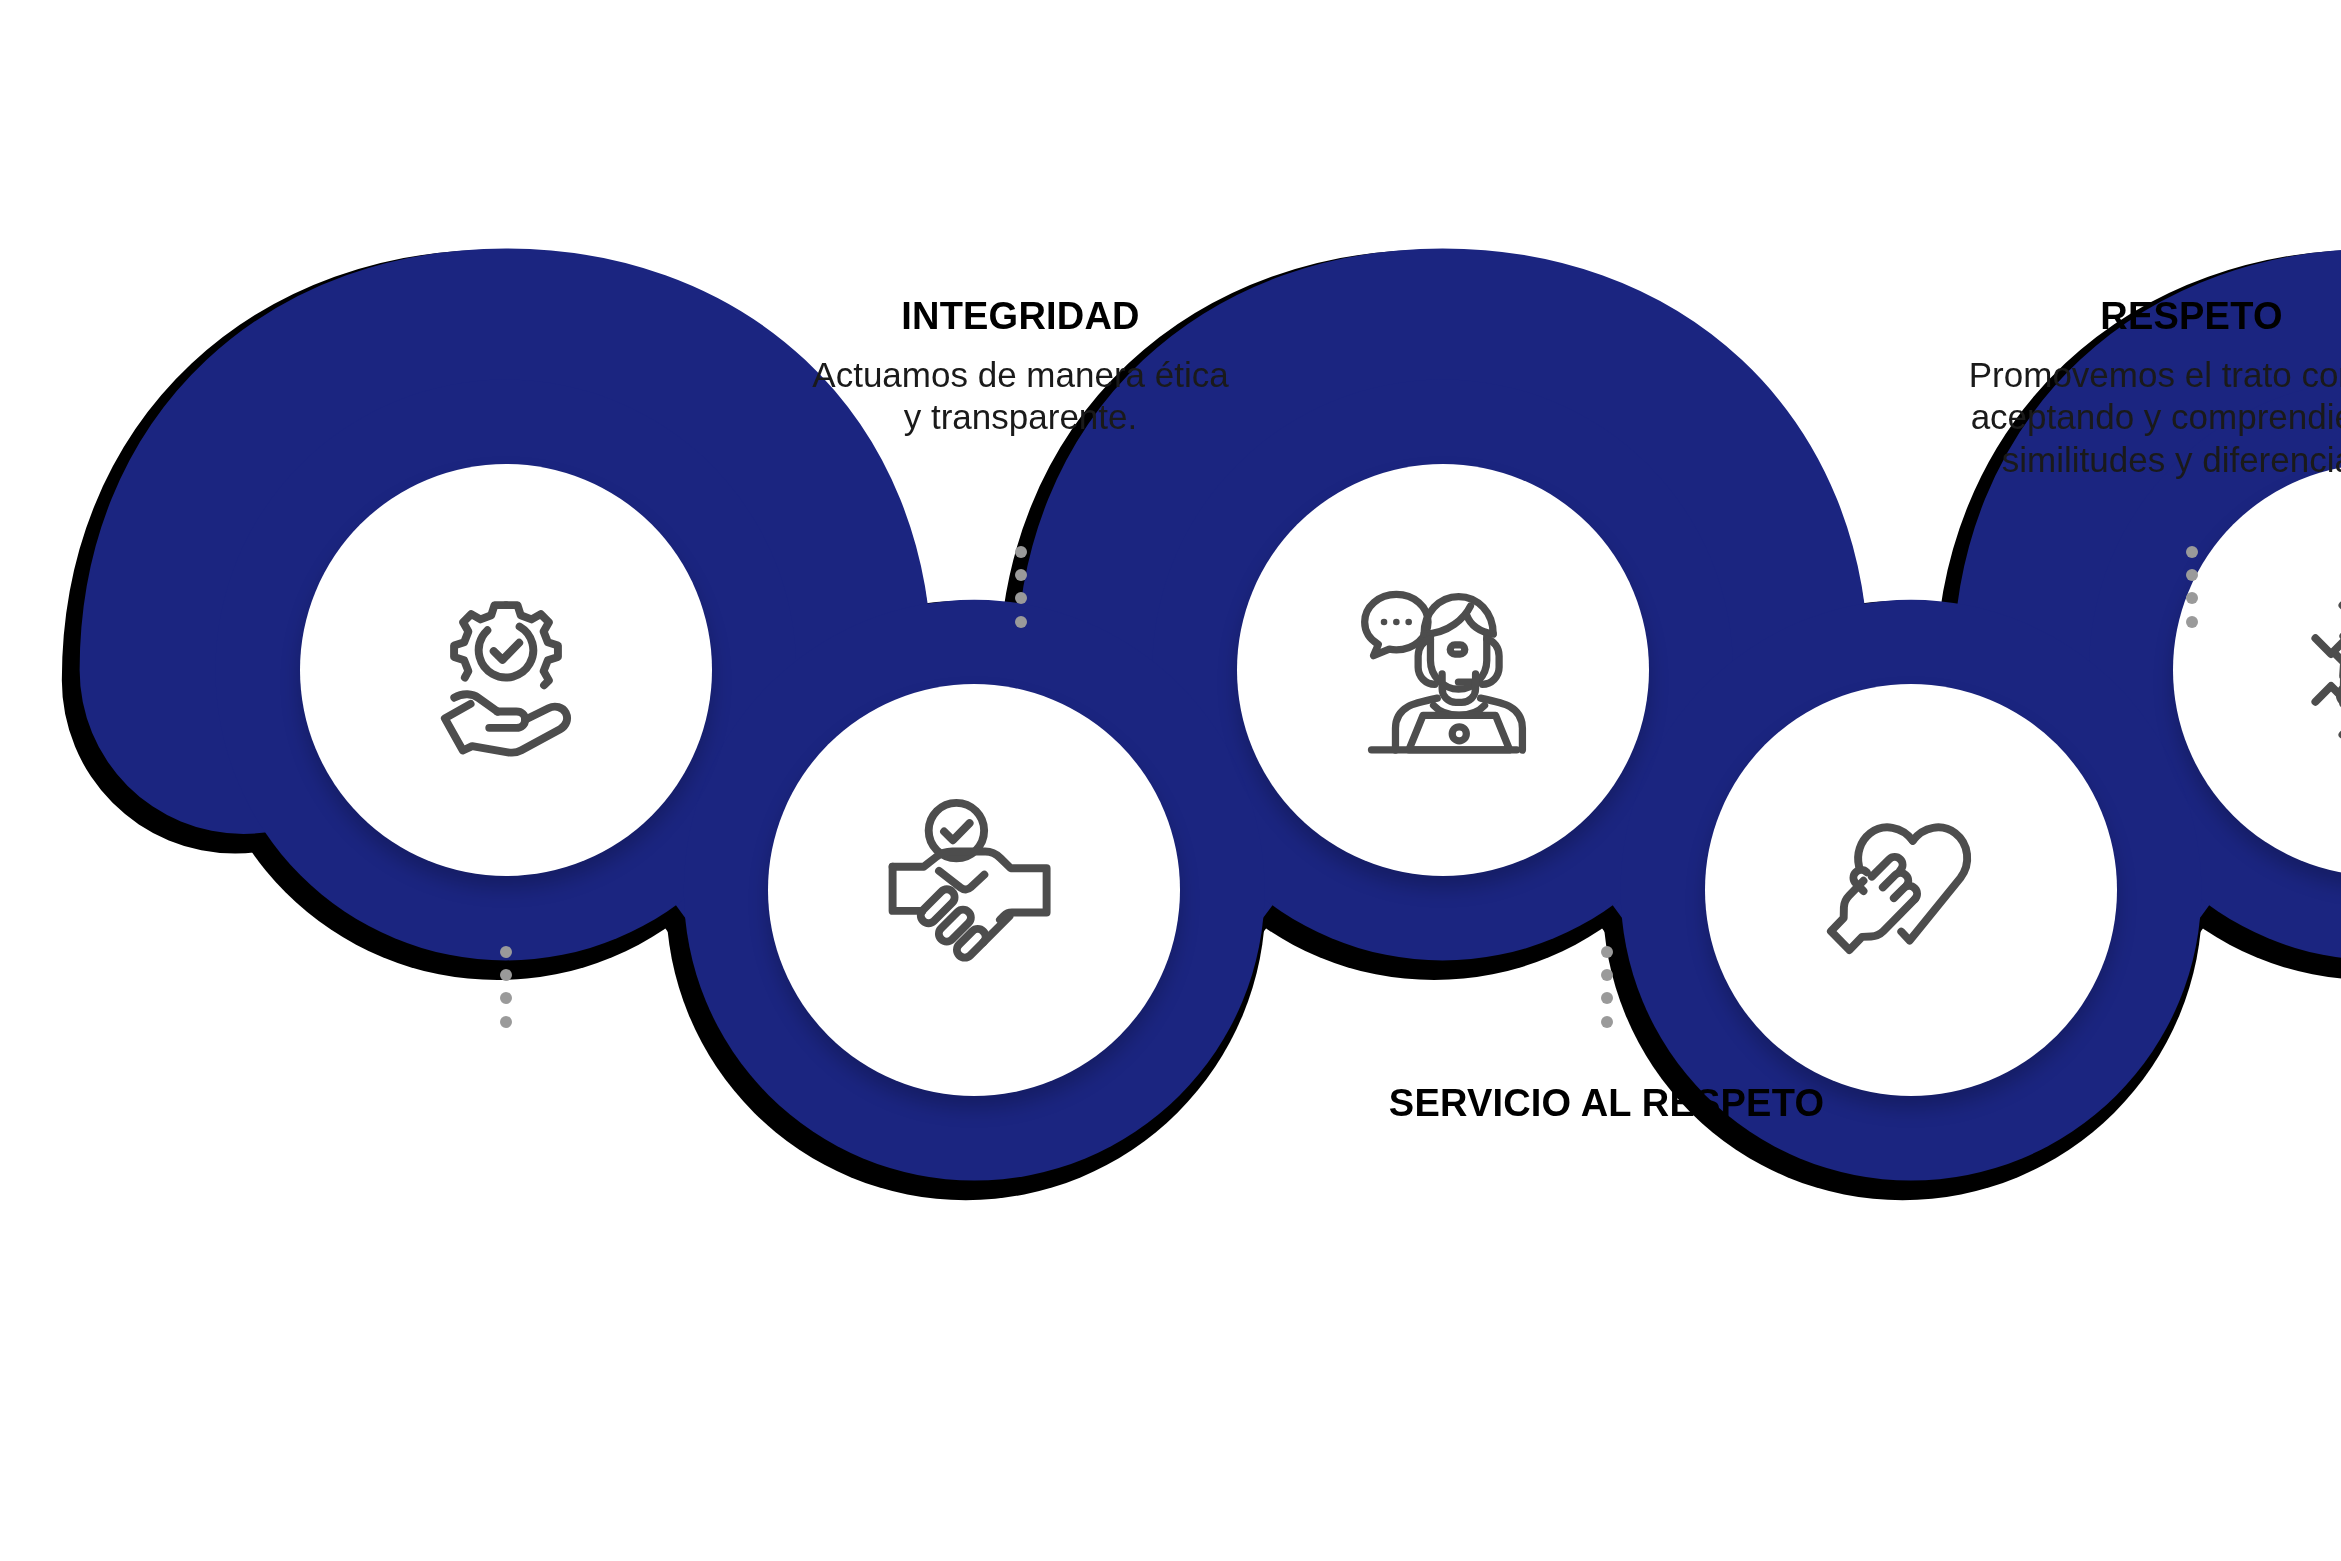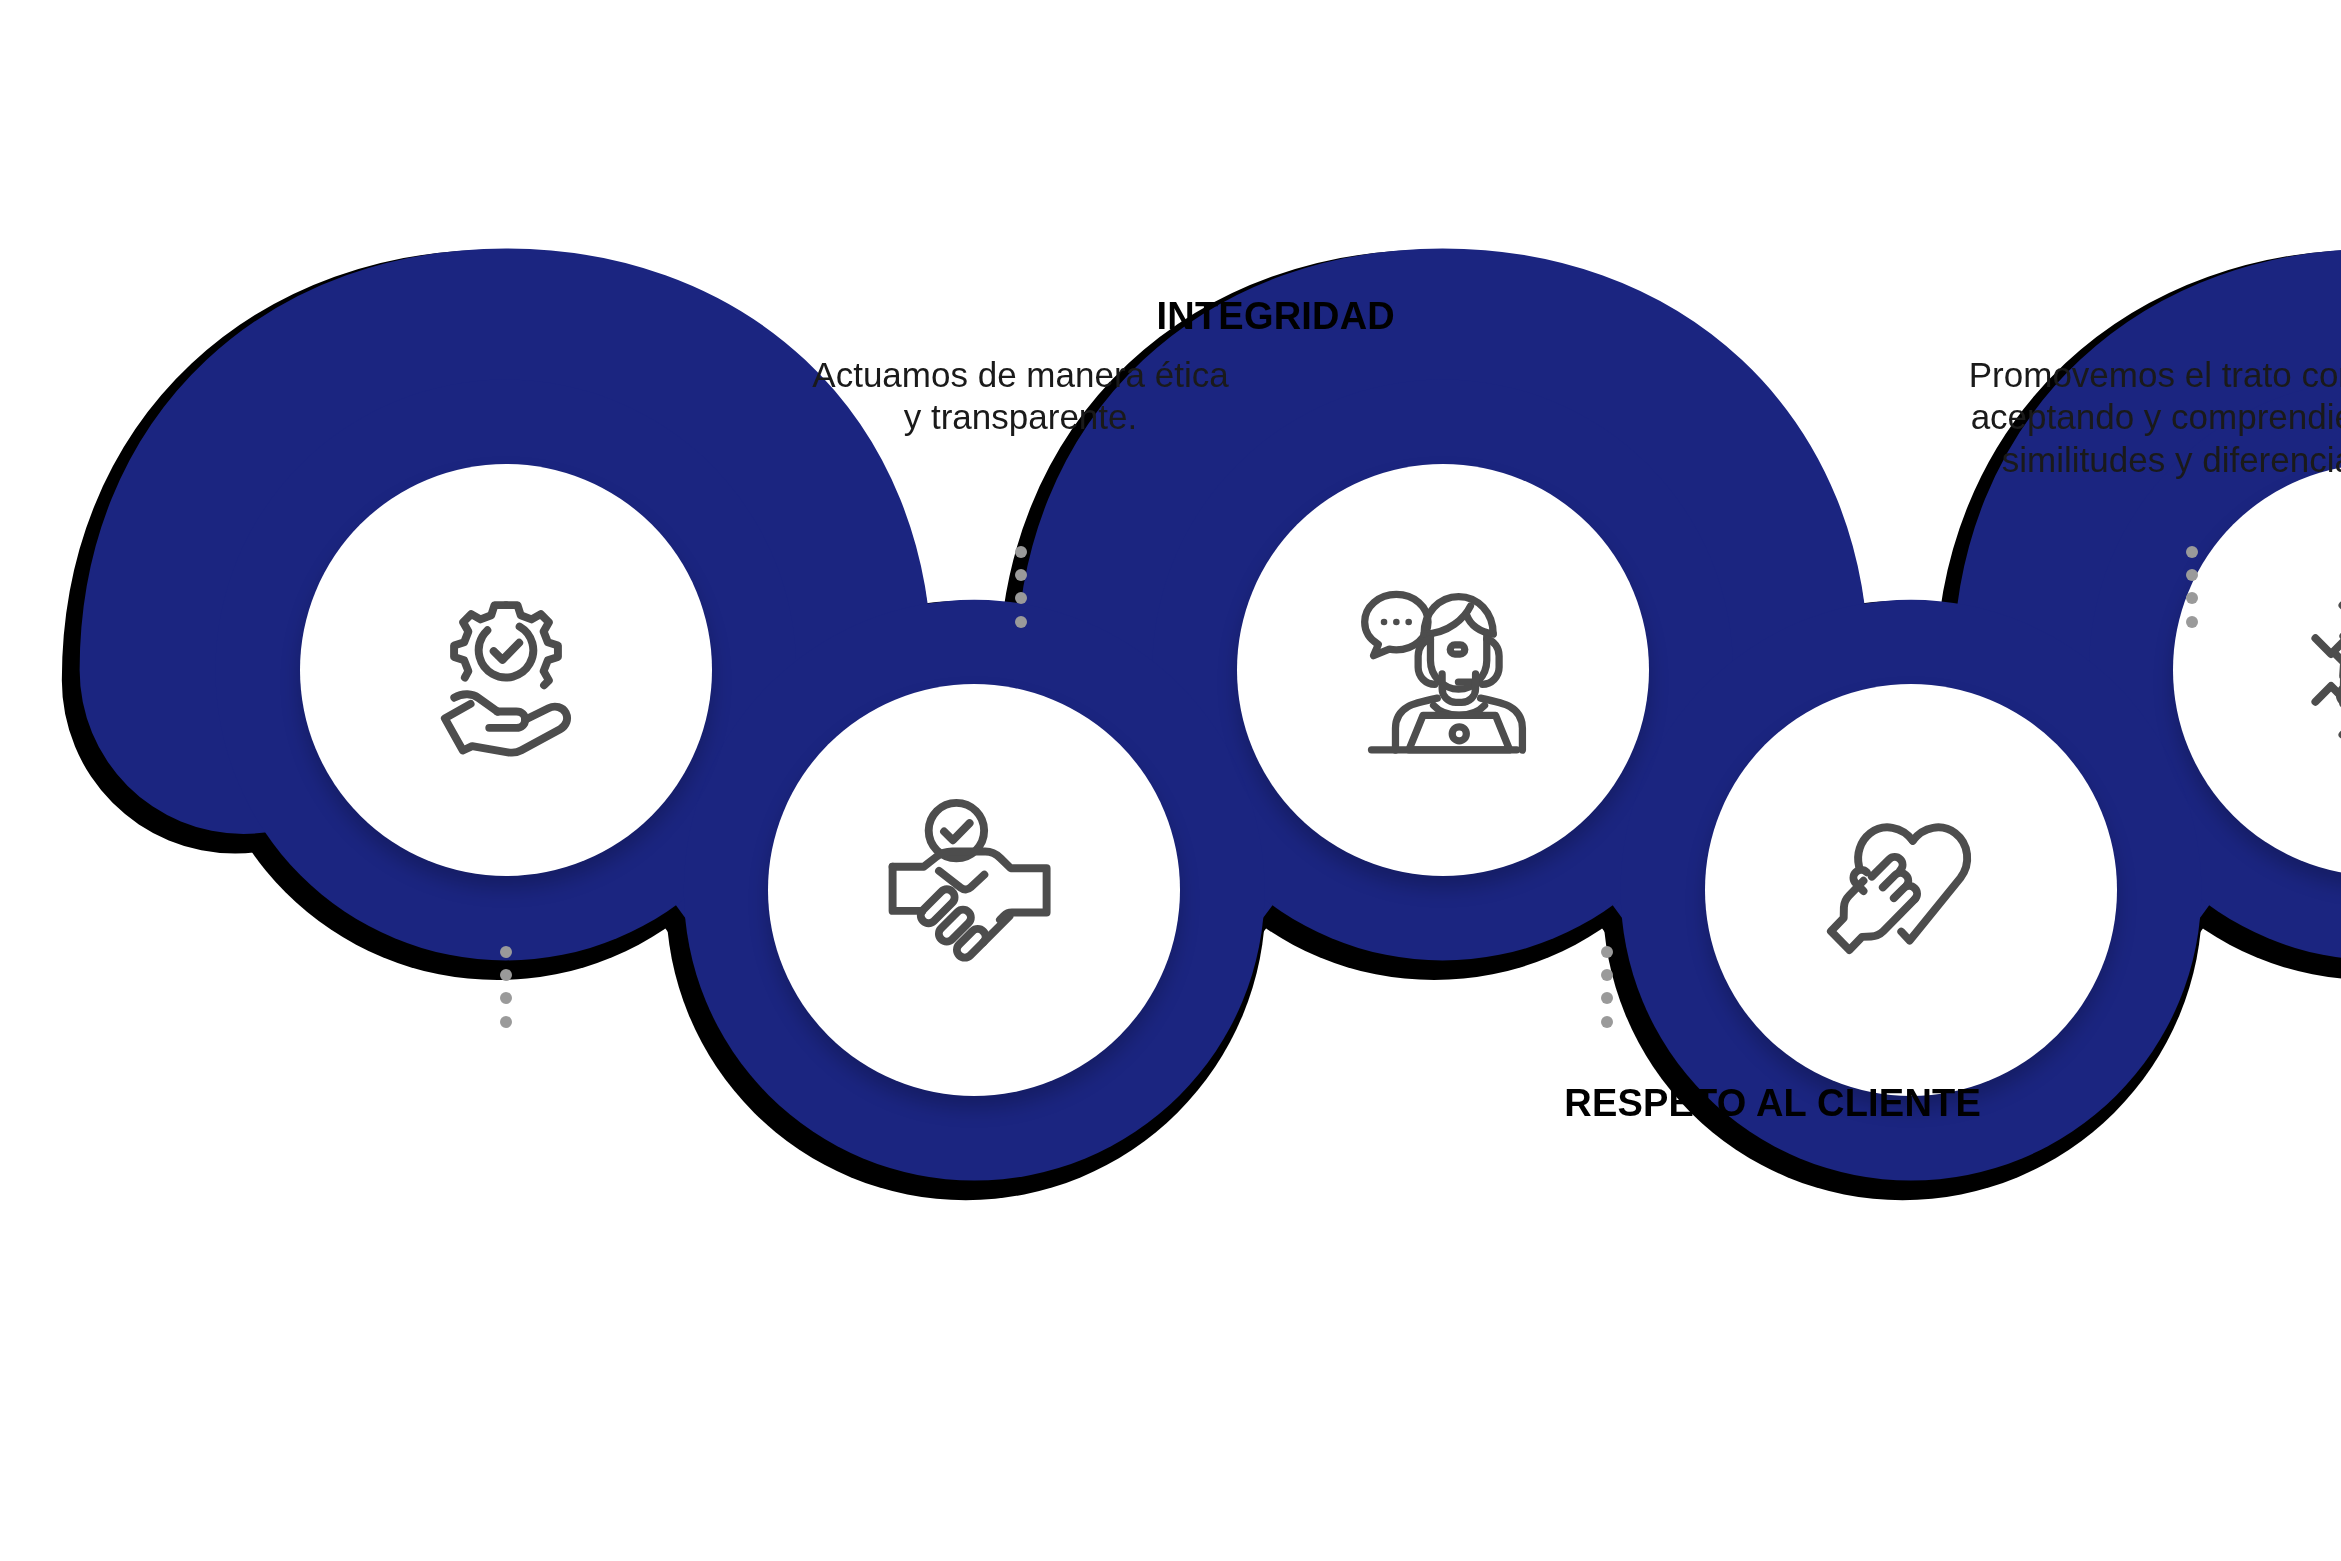--- a/index.html
+++ b/index.html
@@ -31,21 +31,20 @@
     width: 749px;
     text-align: center;
   }
   .node-title {
     font-weight: bold;
     font-size: 38px;
     line-height: 1.12;
     color: #000000;
     letter-spacing: 0.2px;
     margin: 0 0 3.7px 0;
-    text-align: right;
   }
   .node-desc {
     font-size: 35px;
     line-height: 1.22;
     color: #1a1a1a;
     margin: 16px;
     white-space: pre-line;
   }
   .dots {
     position: absolute;
@@ -233,21 +232,21 @@
   </div>
 
 
   <div class="node-text" style="left:646px; top:295px;">
     <div class="node-title">INTEGRIDAD</div>
     <div class="node-desc">Actuamos de manera ética
 y transparente.</div>
   </div>
 
   <div class="node-text" style="left:1232px; top:1082px;">
-    <div class="node-title">RESPETO AL CLIENTE</div>
+    <div class="node-title">SERVICIO AL RESPETO</div>
   </div>
 
   <div class="node-text" style="left:1817px; top:295px;">
     <div class="node-title">RESPETO</div>
     <div class="node-desc">Promovemos el trato cordial,
 aceptando y comprendiendo
 similitudes y diferencias.</div>
   </div>
 
 </div>

